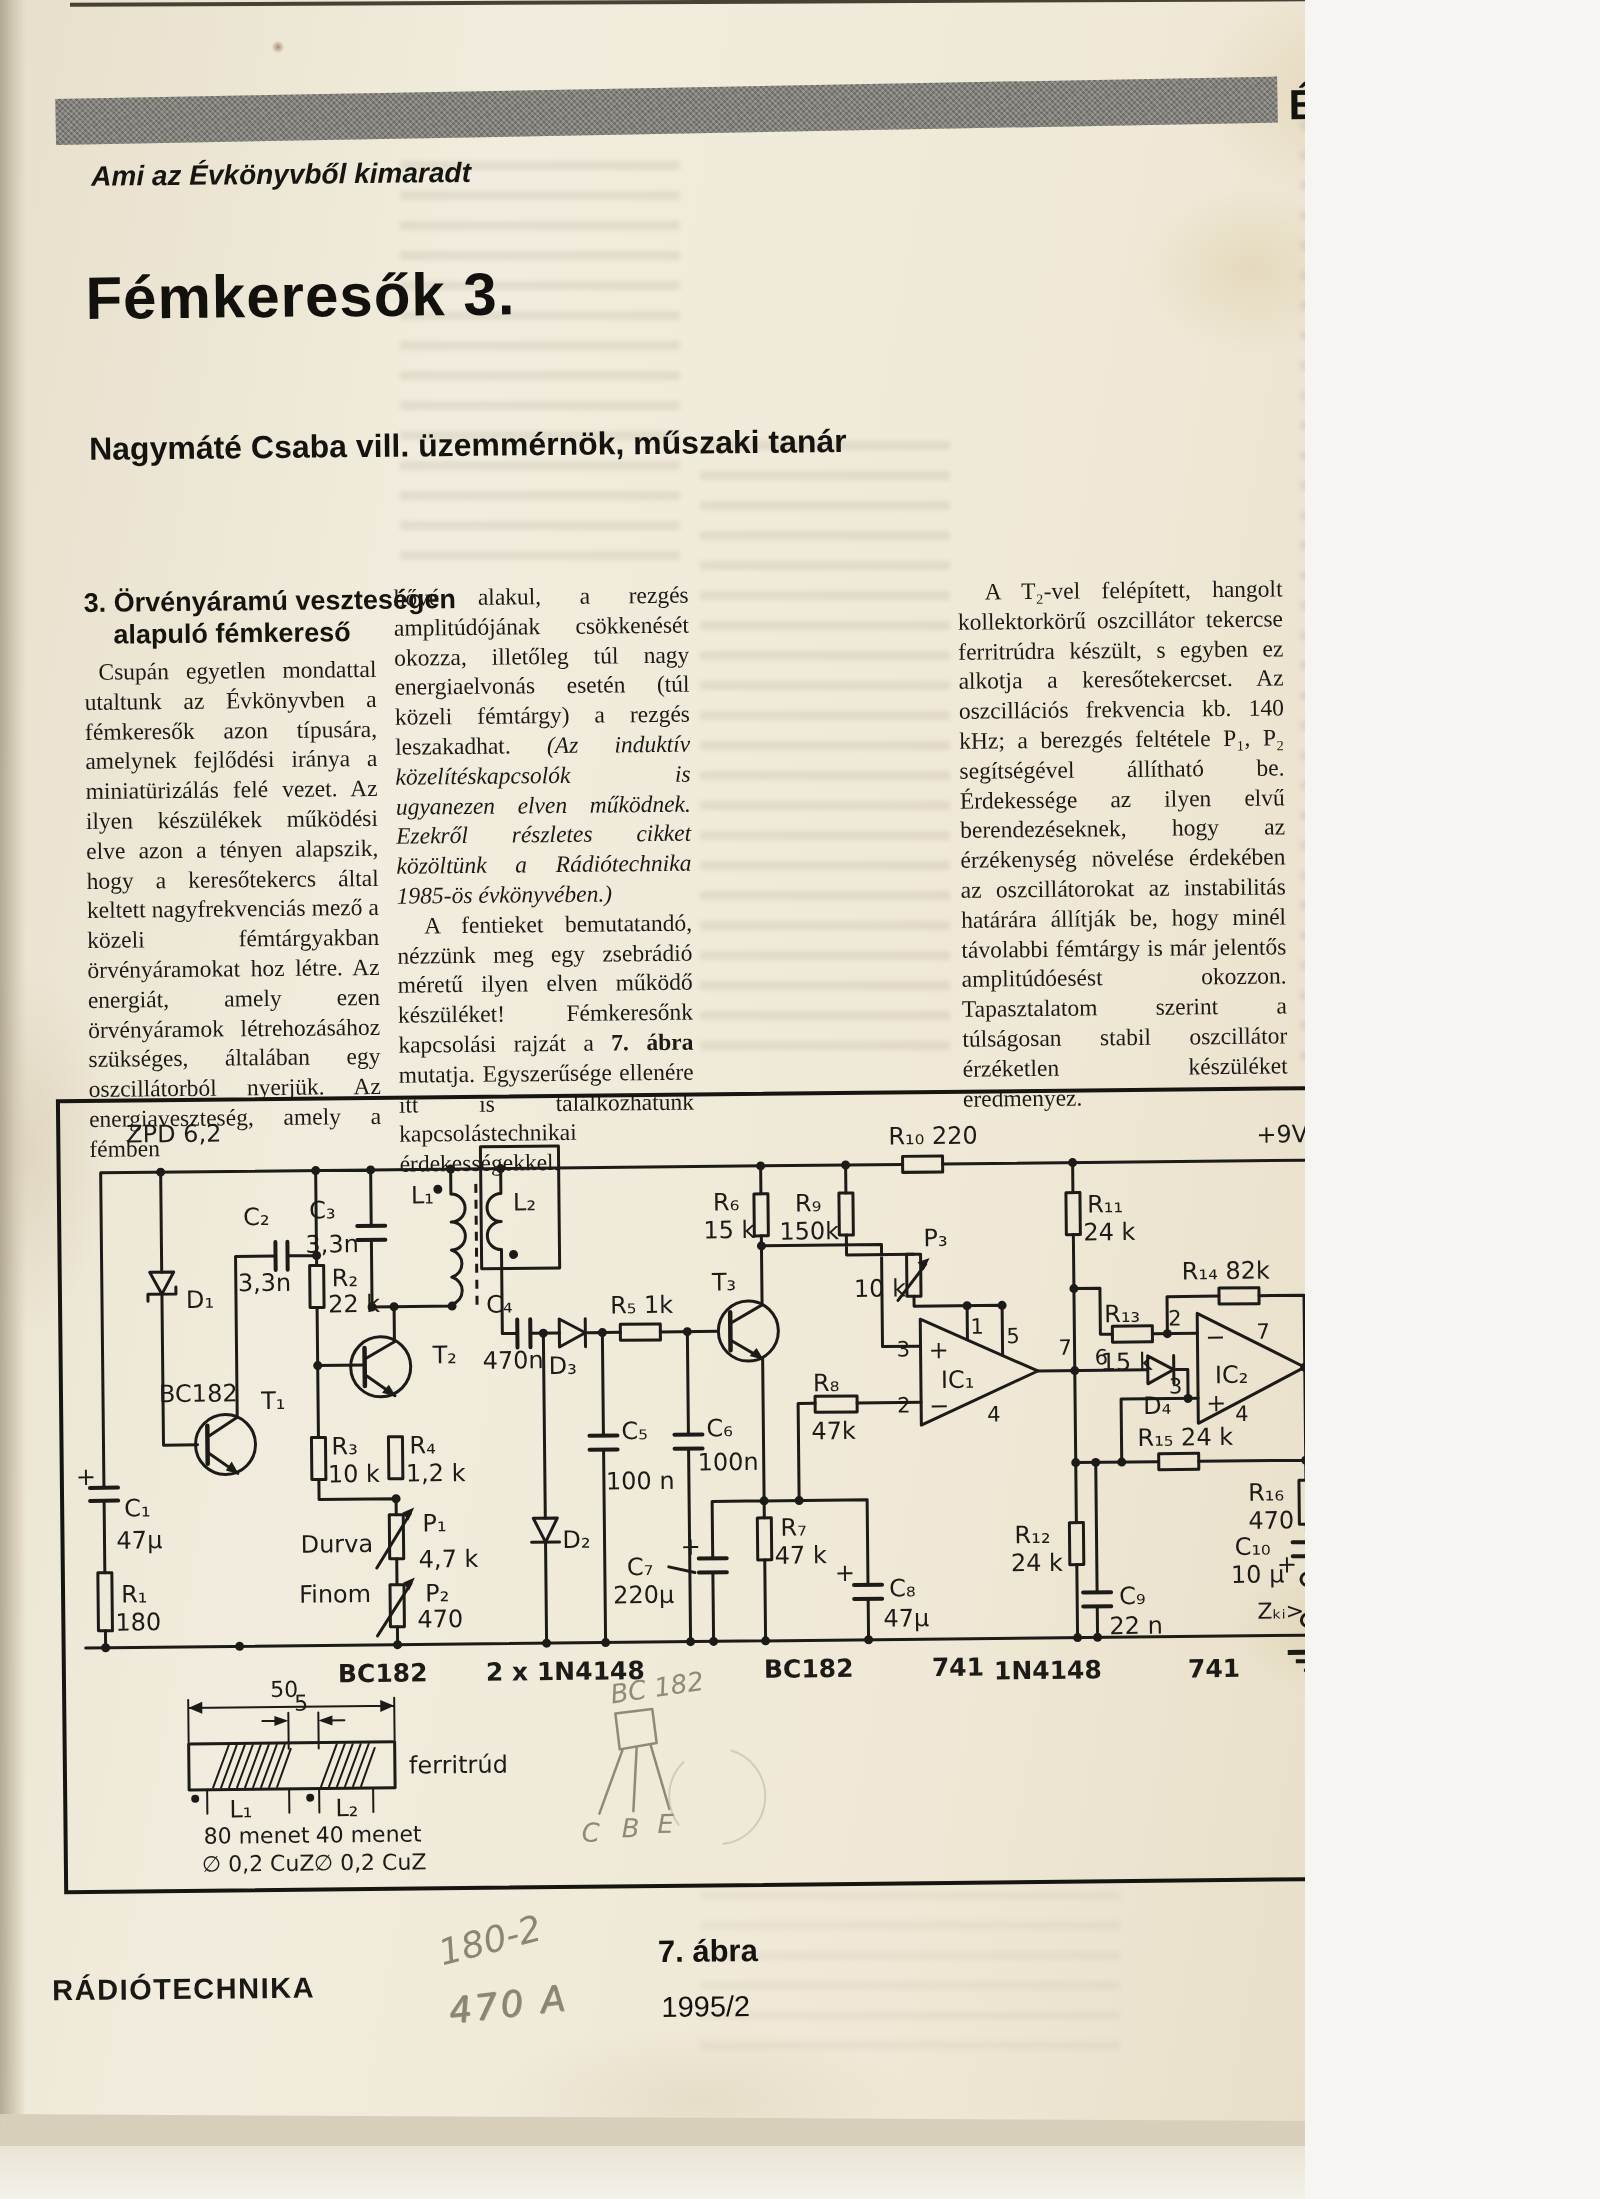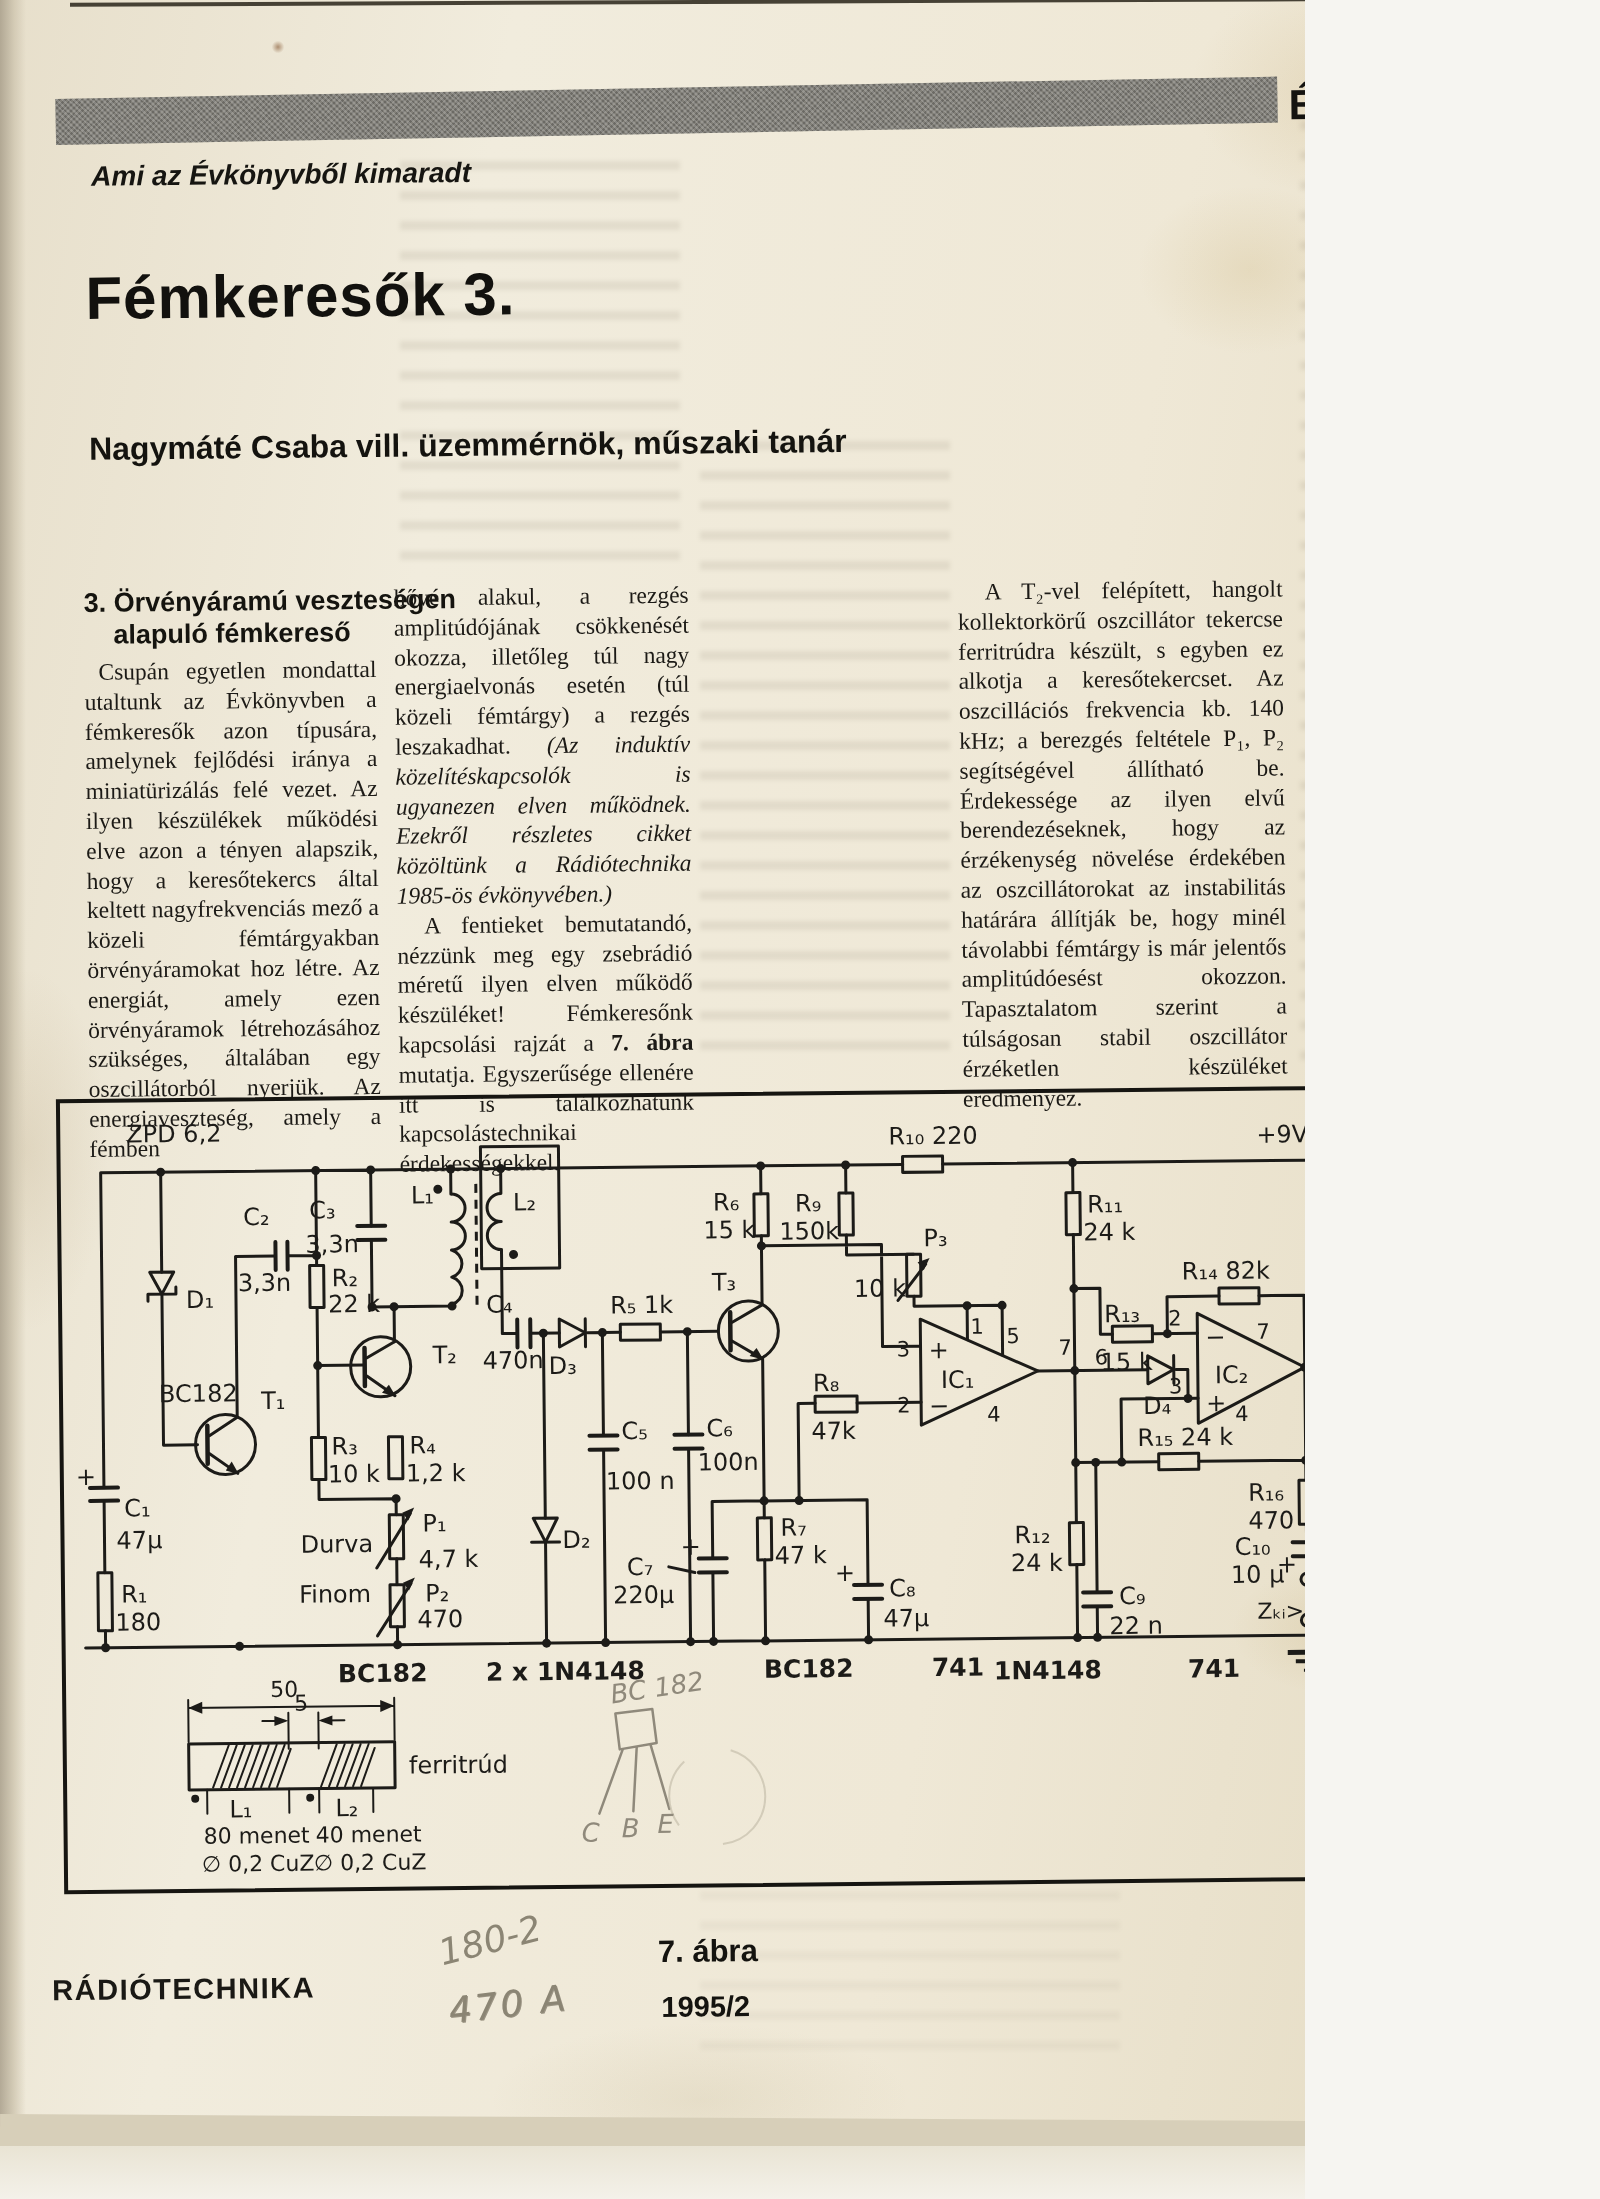--- a/index.html
+++ b/index.html
@@ -59,21 +59,21 @@
   #schematic .dsh{stroke:#1c1b18;stroke-width:3;fill:none;stroke-dasharray:9 7;}
   #schematic .dot{fill:#1c1b18;stroke:none;}
   #schematic .fill{fill:#1c1b18;stroke:none;}
   #schematic text{font-family:"DejaVu Sans",sans-serif;font-size:24px;fill:#1c1b18;}
   #schematic .pn{font-size:21px;}
   #schematic .row{font-size:25px;font-weight:600;}
   #schematic .sm{font-size:22px;}
   #schematic .pencil{stroke:#8f897b;stroke-width:2.5;fill:none;stroke-linejoin:round;stroke-linecap:round;}
   #schematic .ptxt{fill:#8f897b;stroke:none;font-style:italic;font-size:26px;}
   .caption{left:648px;top:1934px;font-size:31px;font-weight:bold;color:#14130f;}
-  .issue{left:651px;top:1991px;font-size:29px;font-weight:700;color:#14130f;}
+  .issue{left:651px;top:1991px;font-size:29px;font-weight:400;color:#14130f;}
   .magname{left:42px;top:1968px;font-size:29px;font-weight:600;letter-spacing:1.5px;color:#1a1915;}
   .pagenum{left:1318px;top:1970px;font-size:31px;color:#a16207;}
   .hand{color:#8b8574;font-family:"DejaVu Sans",sans-serif;font-style:italic;}
   .h1{left:428px;top:1918px;font-size:36px;transform:rotate(-14deg);}
   .h2{left:438px;top:1982px;font-size:36px;transform:rotate(-6deg);letter-spacing:3px;text-shadow:1px 1px 0 #9b9484;}
 </style>
 </head>
 <body>
 
 <div id="page">

